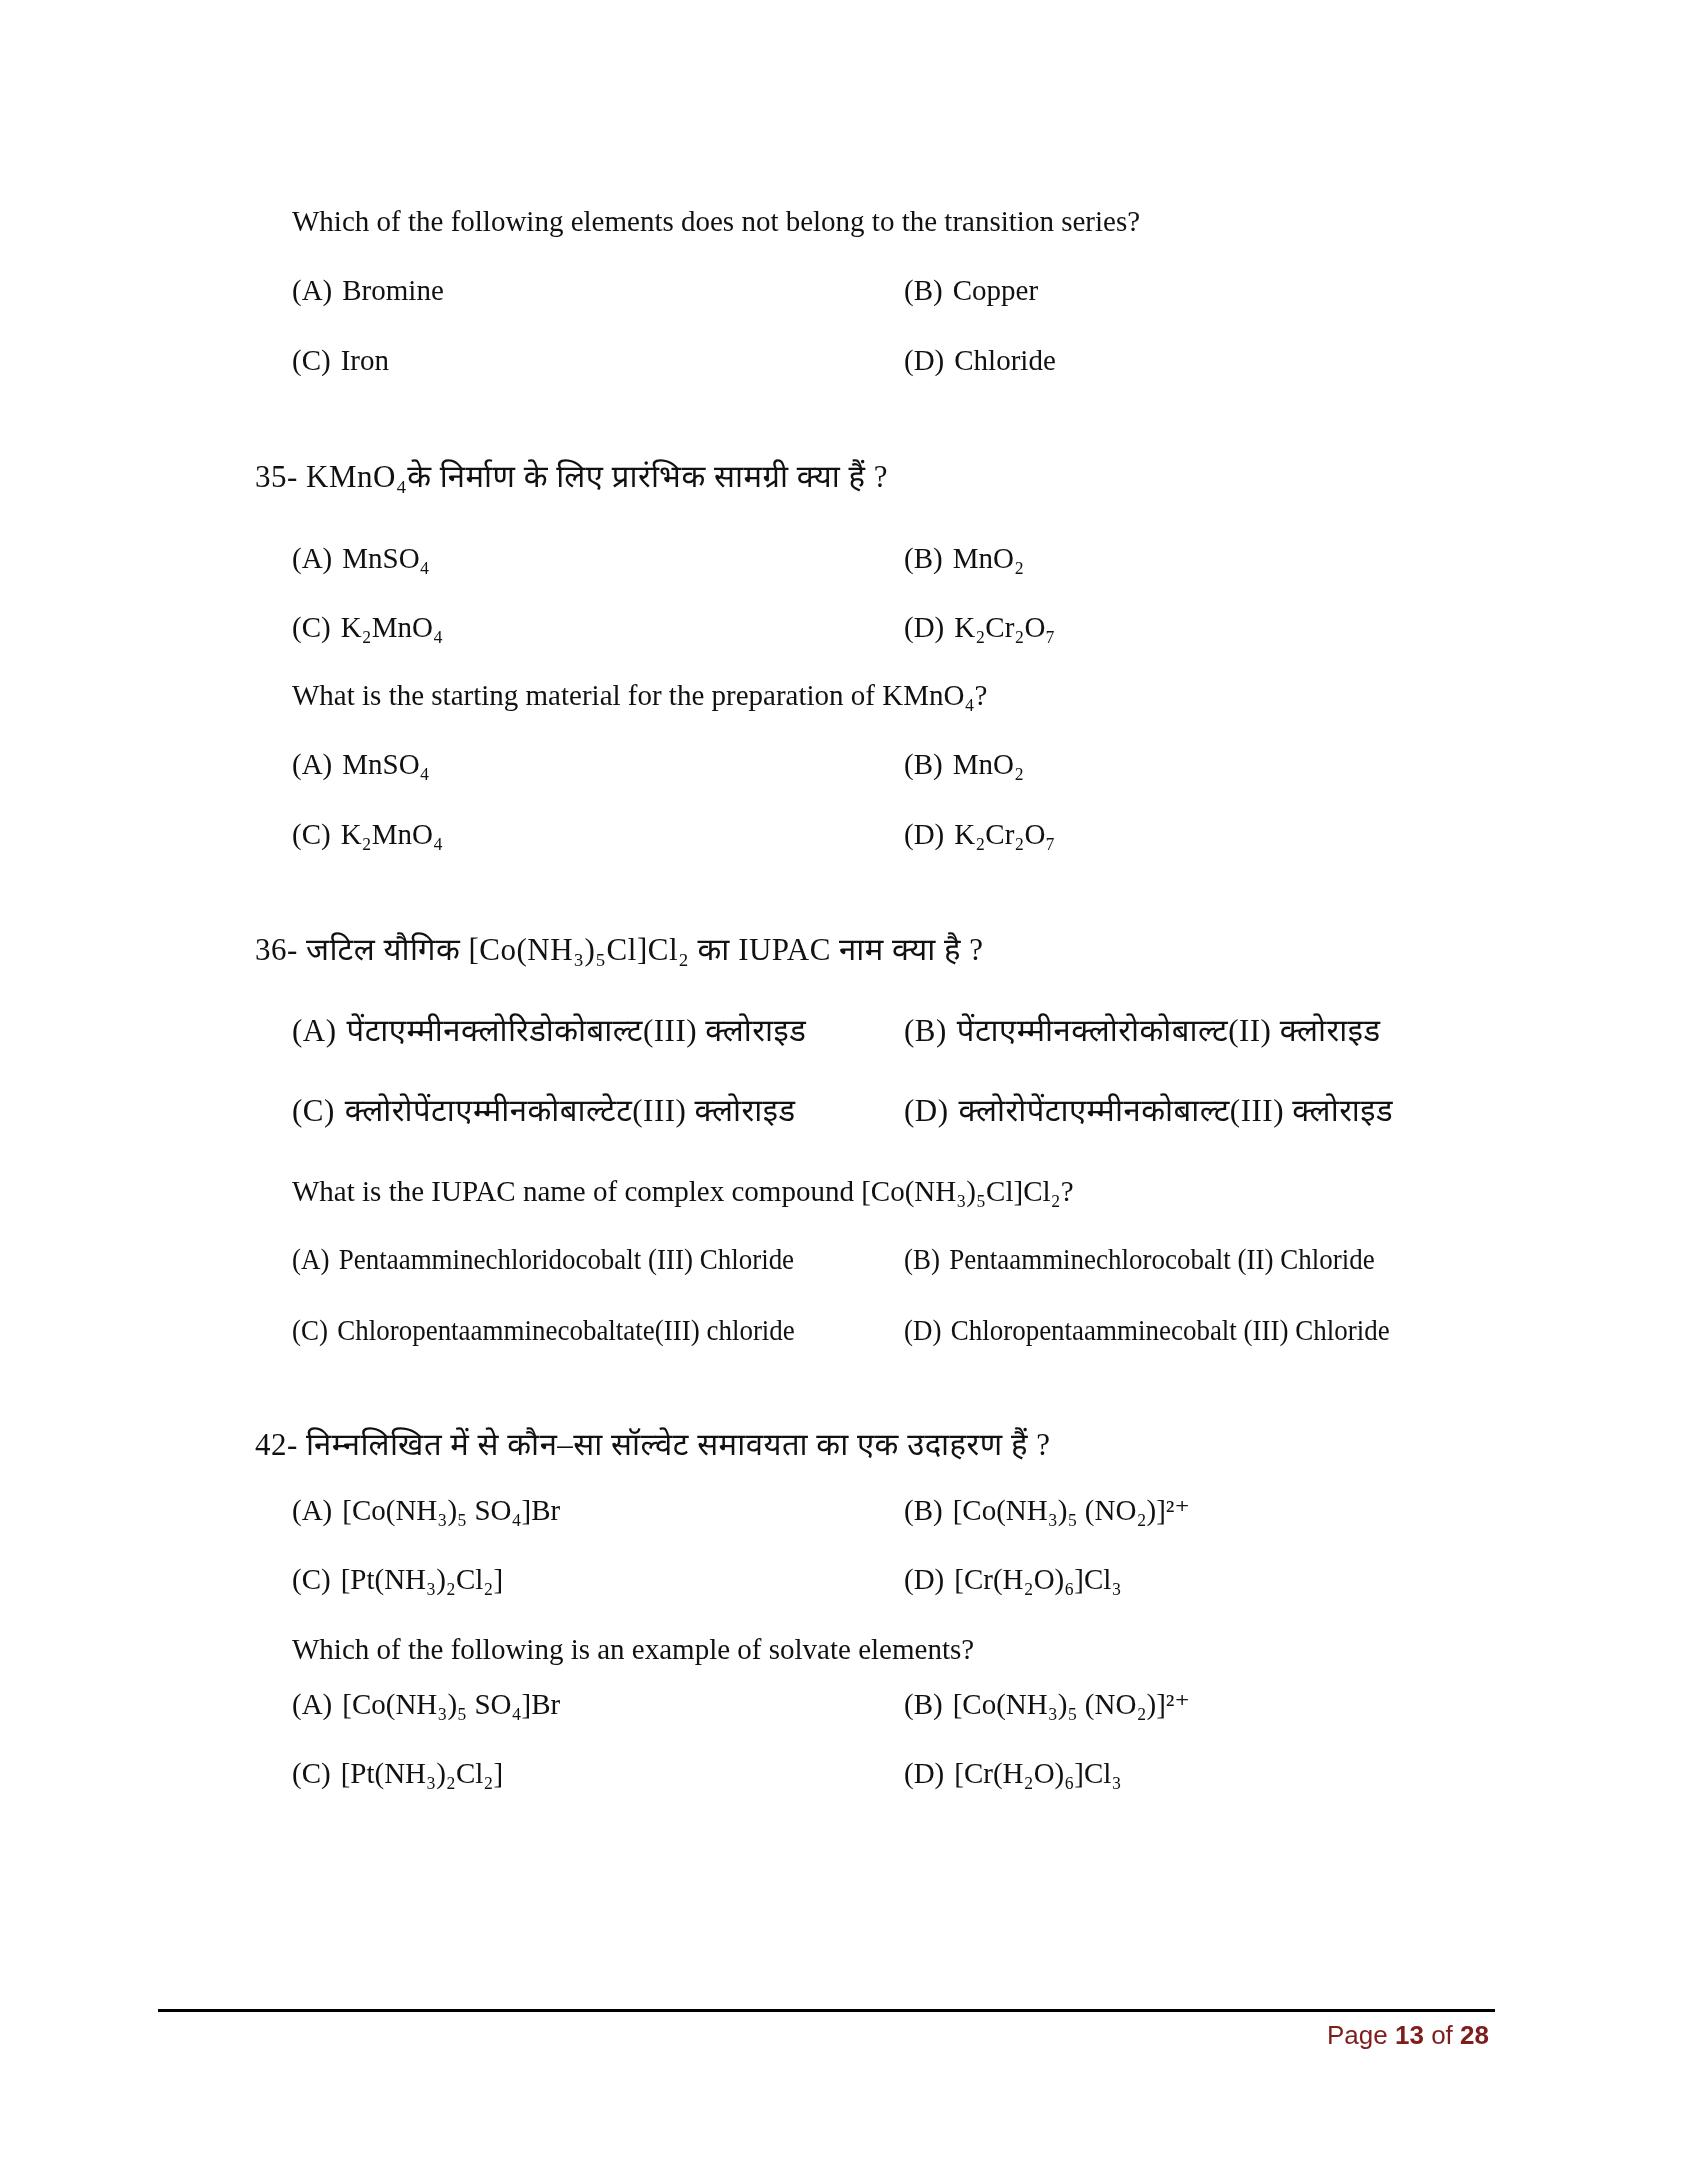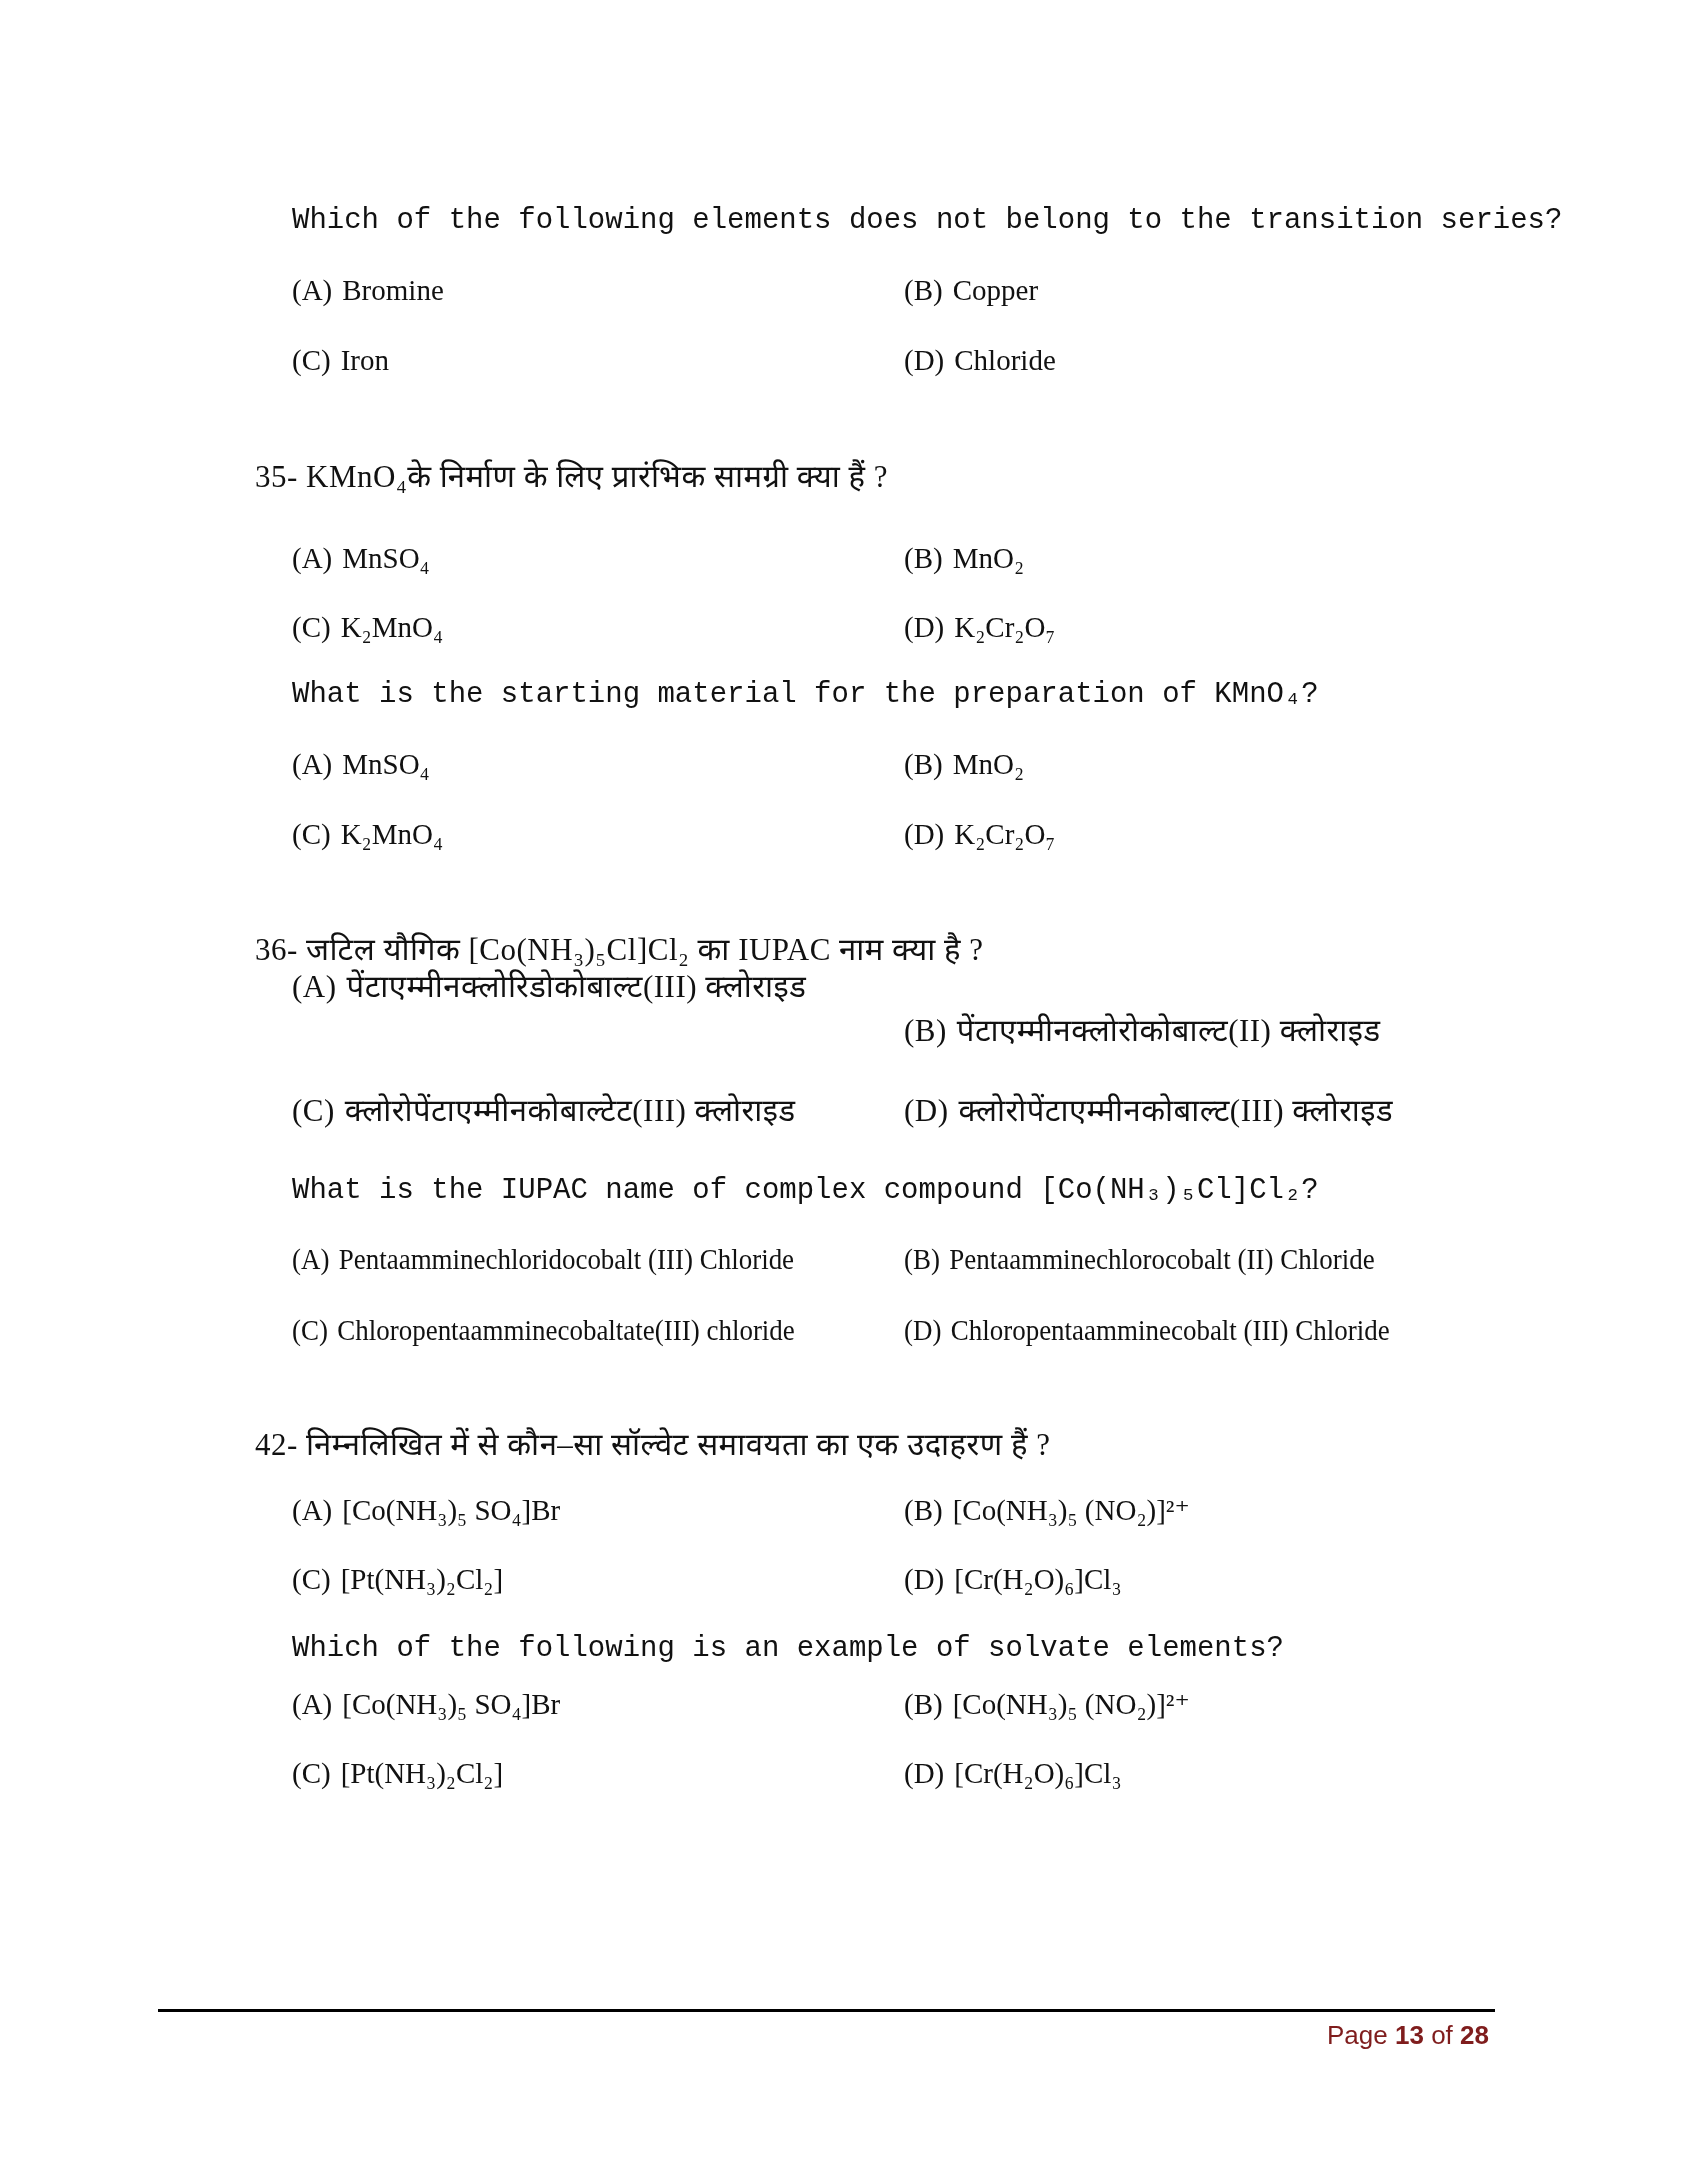--- a/index.html
+++ b/index.html
@@ -1,19 +1,19 @@
 <!DOCTYPE html>
 <html><head>
 <meta charset="utf-8">
 <style>
   html, body { margin:0; padding:0; background:#ffffff; }
   body { width:1683px; height:2178px; position:relative; overflow:hidden;
          font-family:"Liberation Serif","DejaVu Serif",serif; color:#111111; }
   .line { position:absolute; white-space:nowrap; font-size:29px; line-height:36px; height:36px; }
-  .q-en { left:292px;font-family:Liberation Mono, monospace; }
+  .q-en { left:292px; }
   .opt-l { left:292px; }
   .opt-r { left:896px;margin-left:8px; }
   .head { left:255px; font-size:31px;text-align:center; }
   .hi { font-size:31px; letter-spacing:0.5px; }
   .cond { display:inline-block; transform-origin:left center; }
   .label { margin-right:10px; }
   .rule { position:absolute; left:158px; top:2009px; width:1337px; height:3px; background:#000000; }
   .footer { position:absolute; left:1327px; top:2020px; font-family:"Liberation Sans","DejaVu Sans",sans-serif;
             font-size:26px; line-height:30px; color:#7f1d1d; white-space:nowrap; }
   .footer b { font-weight:bold; }
@@ -32,21 +32,21 @@
 <div class="line opt-r" style="top:540px"><span class="label">(B)</span><span>MnO₂</span></div>
 <div class="line opt-l" style="top:609px"><span class="label">(C)</span><span>K₂MnO₄</span></div>
 <div class="line opt-r" style="top:609px"><span class="label">(D)</span><span>K₂Cr₂O₇</span></div>
 <div class="line q-en" style="top:677px">What is the starting material for the preparation of KMnO₄?</div>
 <div class="line opt-l" style="top:746px"><span class="label">(A)</span><span>MnSO₄</span></div>
 <div class="line opt-r" style="top:746px"><span class="label">(B)</span><span>MnO₂</span></div>
 <div class="line opt-l" style="top:816px"><span class="label">(C)</span><span>K₂MnO₄</span></div>
 <div class="line opt-r" style="top:816px"><span class="label">(D)</span><span>K₂Cr₂O₇</span></div>
 
 <div class="line head hi" style="top:932px"><span>36-</span> <span>जटिल यौगिक [Co(NH₃)₅Cl]Cl₂ का IUPAC नाम क्या है ?</span></div>
-<div class="line opt-l hi" style="top:969px"><span class="label">(A)</span><span>पेंटाएम्मीनक्लोरिडोकोबाल्ट(III) क्लोराइड</span></div>
+<div class="line opt-l hi" style="top:1013px"><span class="label">(A)</span><span>पेंटाएम्मीनक्लोरिडोकोबाल्ट(III) क्लोराइड</span></div>
 <div class="line opt-r hi" style="top:1013px"><span class="label">(B)</span><span>पेंटाएम्मीनक्लोरोकोबाल्ट(II) क्लोराइड</span></div>
 <div class="line opt-l hi" style="top:1093px"><span class="label">(C)</span><span>क्लोरोपेंटाएम्मीनकोबाल्टेट(III) क्लोराइड</span></div>
 <div class="line opt-r hi" style="top:1093px"><span class="label">(D)</span><span>क्लोरोपेंटाएम्मीनकोबाल्ट(III) क्लोराइड</span></div>
 <div class="line q-en" style="top:1173px">What is the IUPAC name of complex compound [Co(NH₃)₅Cl]Cl₂?</div>
 <div class="line opt-l" style="top:1241px"><span class="cond" style="transform:scaleX(0.93)"><span class="label">(A)</span><span>Pentaamminechloridocobalt (III) Chloride</span></span></div>
 <div class="line opt-r" style="top:1241px"><span class="cond" style="transform:scaleX(0.93)"><span class="label">(B)</span><span>Pentaamminechlorocobalt (II) Chloride</span></span></div>
 <div class="line opt-l" style="top:1312px"><span class="cond" style="transform:scaleX(0.93)"><span class="label">(C)</span><span>Chloropentaamminecobaltate(III) chloride</span></span></div>
 <div class="line opt-r" style="top:1312px"><span class="cond" style="transform:scaleX(0.93)"><span class="label">(D)</span><span>Chloropentaamminecobalt (III) Chloride</span></span></div>
 
 <div class="line head hi" style="top:1427px"><span>42-</span> <span>निम्नलिखित में से कौन–सा सॉल्वेट समावयता का एक उदाहरण हैं ?</span></div>

